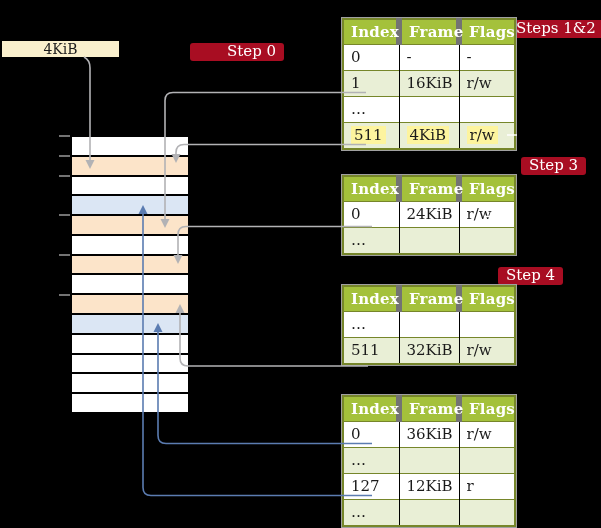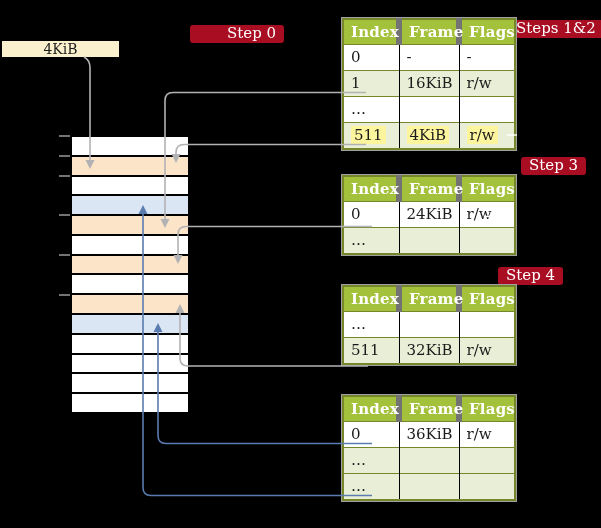--- a/index.html
+++ b/index.html
@@ -20,21 +20,21 @@
   }
 
   
   .step-label{
     position:absolute;
     background:var(--red);
     color:#fff;font-size:15px;line-height:17px;
     padding:0 8px 1px 8px;border-radius:3px;
     white-space:nowrap;
   }
-  #lbl-step0{left:190px;top:25px;padding-left:37px;}
+  #lbl-step0{left:190px;top:43px;padding-left:37px;}
   #lbl-steps12{left:508px;top:20px;}
   #lbl-step3{left:521px;top:157px;}
   #lbl-step4{left:498px;top:267px;}
 
   
   #memory-column{
     position:absolute;left:70px;top:135px;width:120px;height:279px;
     border:2px solid #000;background:#fff;
     display:flex;flex-direction:column;box-sizing:border-box;
   }
@@ -220,20 +220,25 @@
       <tr>
         <td>0</td>
         <td>36KiB</td>
         <td>r/w</td>
       </tr>
       <tr class="g">
         <td>…</td>
         <td></td>
         <td></td>
       </tr>
+      <tr>
+        <td>127</td>
+        <td>12KiB</td>
+        <td>r</td>
+      </tr>
       <tr class="g">
         <td>…</td>
         <td></td>
         <td></td>
       </tr>
     </tbody>
   </table>
 
   <svg class="overlay" viewBox="0 0 601 528" xmlns="http://www.w3.org/2000/svg">
 

